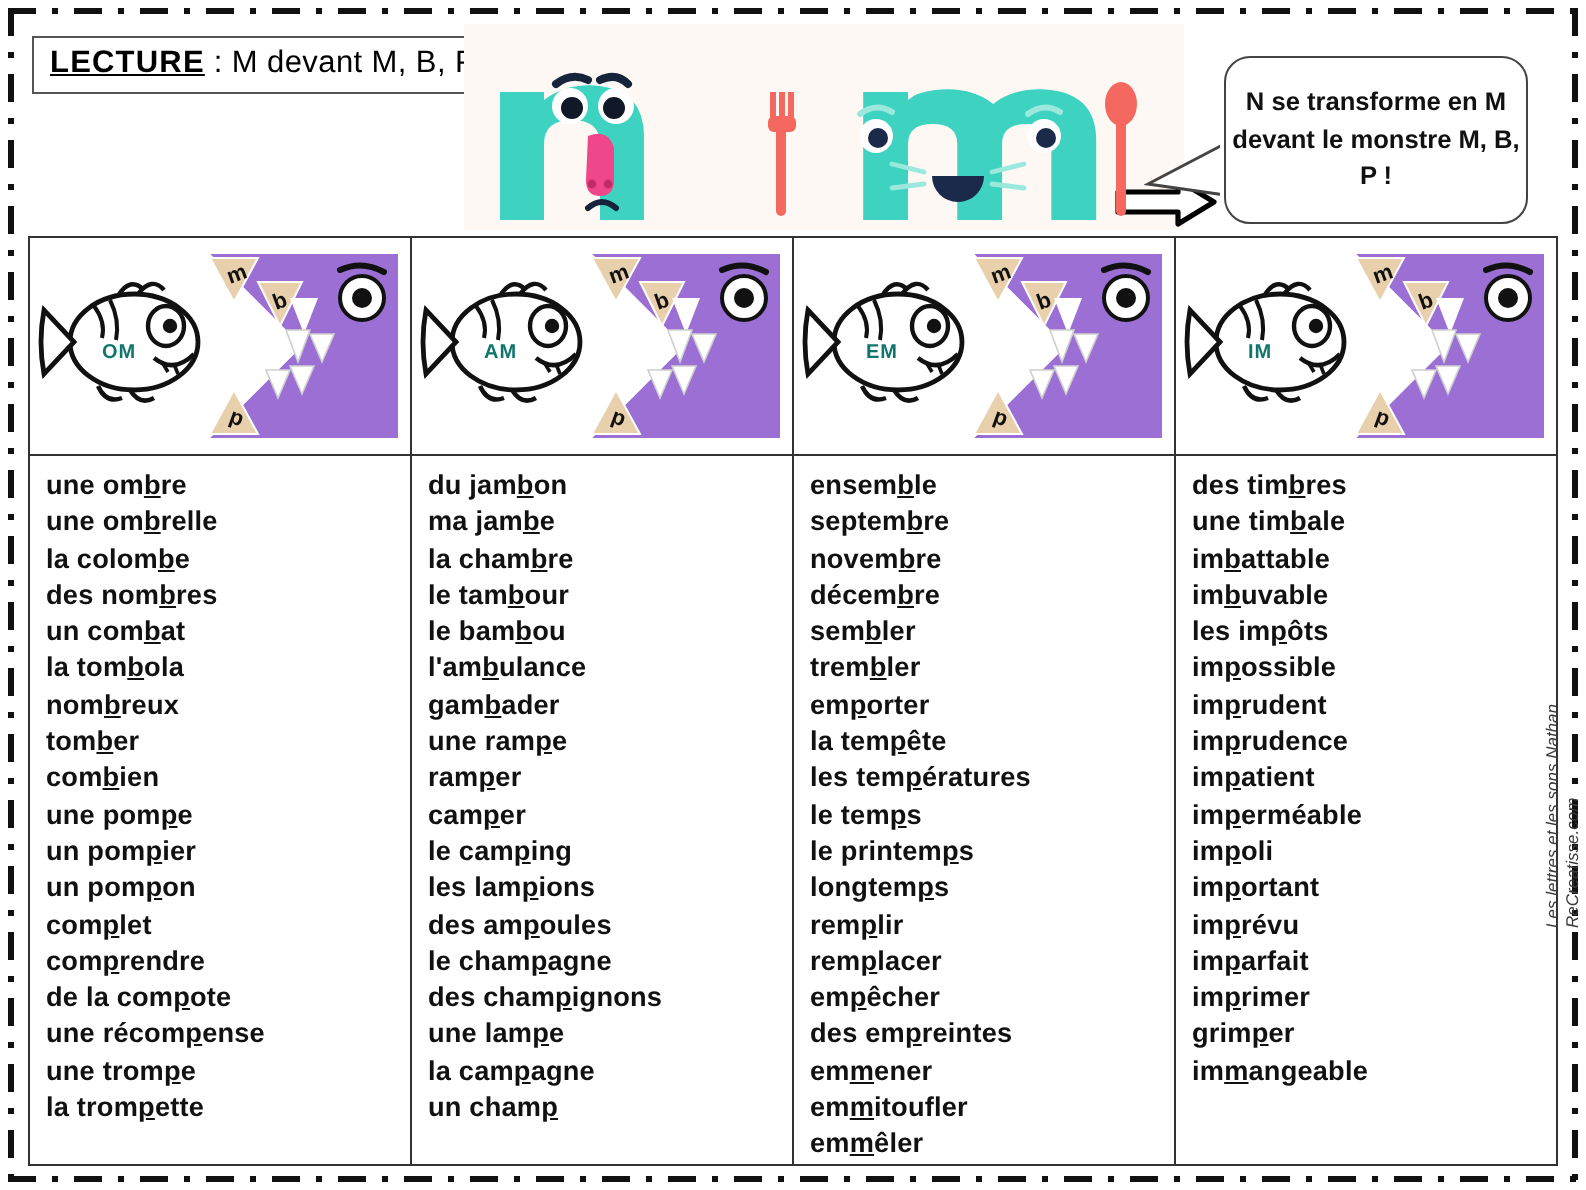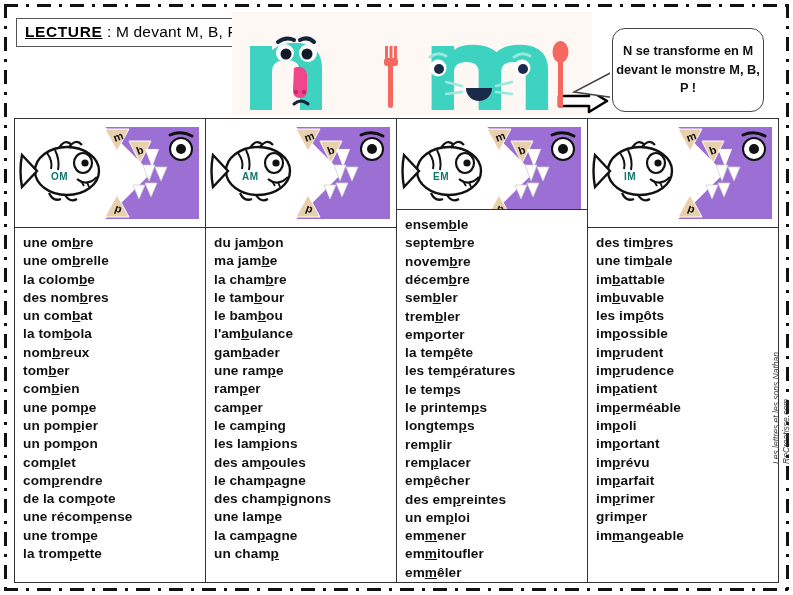--- a/index.html
+++ b/index.html
@@ -400,21 +400,20 @@
           <div class="word">em<u>p</u>orter</div>
           <div class="word">la tem<u>p</u>ête</div>
           <div class="word">les tem<u>p</u>ératures</div>
           <div class="word">le tem<u>p</u>s</div>
           <div class="word">le printem<u>p</u>s</div>
           <div class="word">longtem<u>p</u>s</div>
           <div class="word">rem<u>p</u>lir</div>
           <div class="word">rem<u>p</u>lacer</div>
           <div class="word">em<u>p</u>êcher</div>
           <div class="word">des em<u>p</u>reintes</div>
-          <div class="word">un em<u>p</u>loi</div>
           <div class="word">em<u>m</u>ener</div>
           <div class="word">em<u>m</u>itoufler</div>
           <div class="word">em<u>m</u>êler</div>
         </div>
       </div>
       <div class="col">
         <div class="illus">
           <div class="fish"><svg width="86" height="72" viewBox="0 0 86 72">
     <ellipse cx="48" cy="38" rx="32" ry="24" fill="#fff" stroke="#111" stroke-width="2.4"></ellipse>
     <path d="M18 38 L3 22 Q0 38 3 54 Z" fill="#fff" stroke="#111" stroke-width="2.4"></path>

